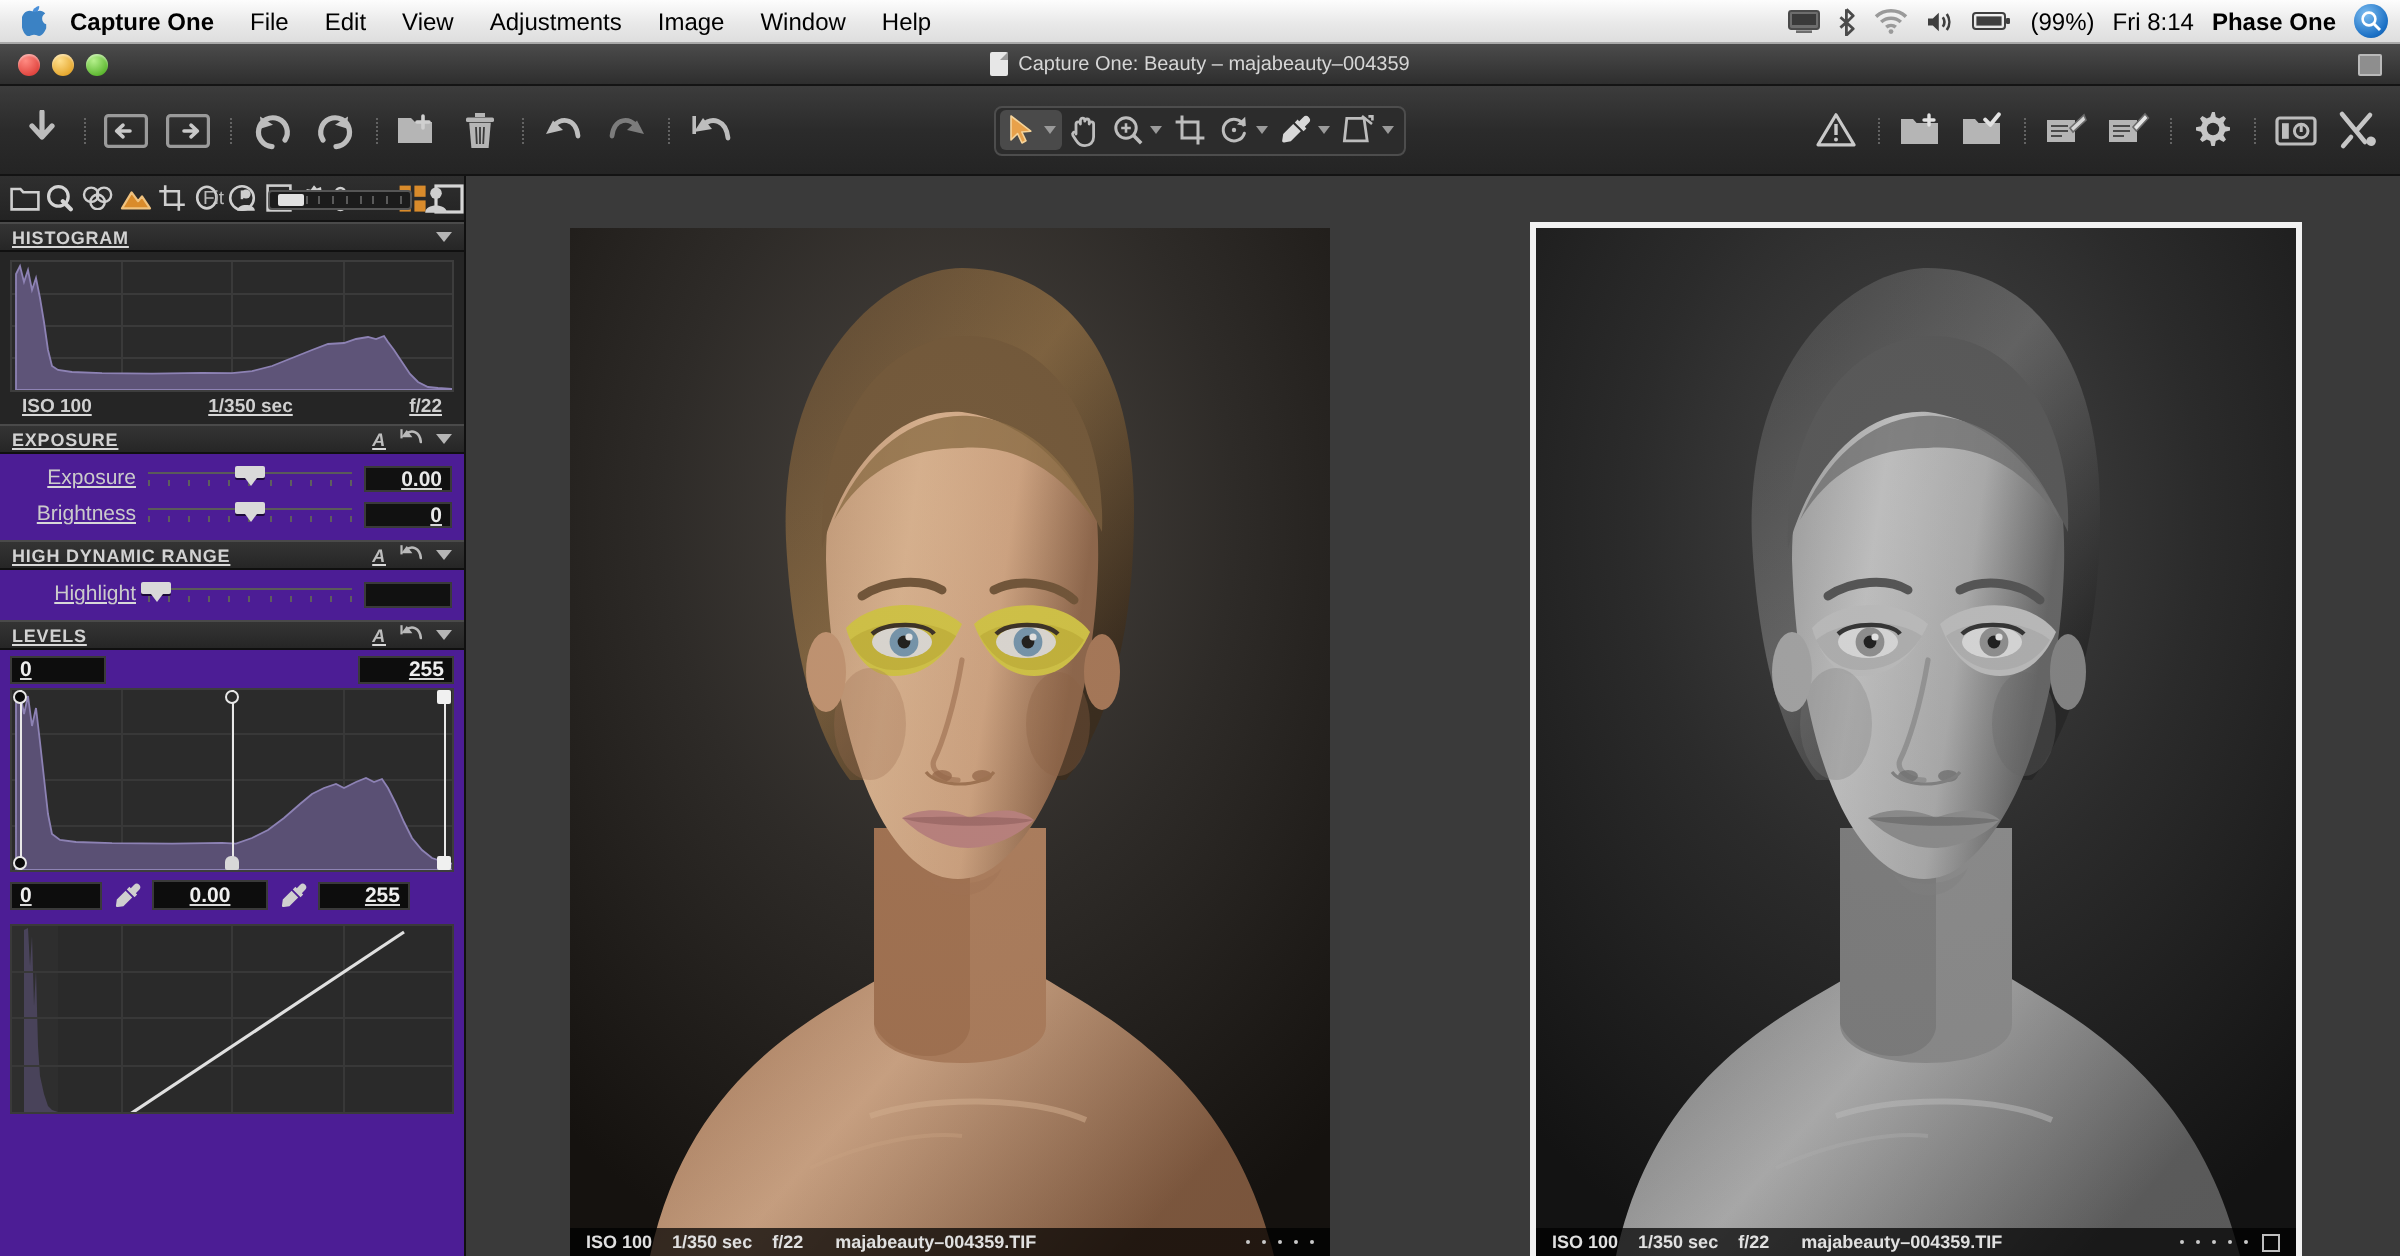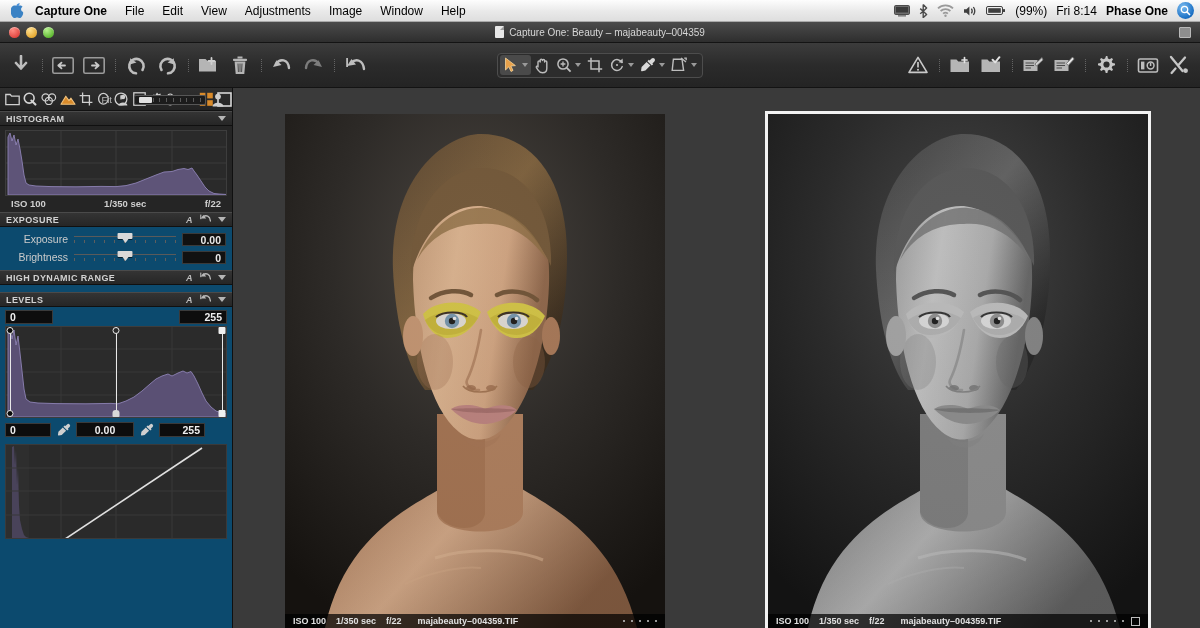--- a/index.html
+++ b/index.html
@@ -96,21 +96,21 @@
   }
   .mode-btn.active{ background:#4a4a4a; }
   .caret{ width:0;height:0;border-left:3px solid transparent;border-right:3px solid transparent;
           border-top:4px solid #9a9a9a; margin-left:3px; }
   .tb-center{ position:absolute; left:0; right:0; display:flex; justify-content:center; }
   .tb-rightgrp{ margin-left:auto; display:flex; align-items:center; }
 
   
   .leftpanel{
     position:absolute; left:0; top:88px; width:233px; height:540px;
-    background:#0c4a6e; border-right:1px solid #101010; overflow:hidden;
+    background:#4c1d95; border-right:1px solid #101010; overflow:hidden;text-decoration:underline;
   }
   .tooltabs{
     height:23px; background:linear-gradient(#2f2f2f,#232323);
     display:flex; align-items:center; padding-left:5px; gap:3px;
     border-bottom:1px solid #121212;
   }
   .ttab{ width:19px;height:19px;display:flex;align-items:center;justify-content:center;}
   .ttab svg{ display:block; }
 
   .section-head{
@@ -716,20 +716,41 @@
           <svg width="11" height="9" viewBox="0 0 11 9">
               <path d="M3 3 C6 0.4 10 2, 10.4 7" stroke="#b9b9b9" stroke-width="1.3" fill="none" stroke-linecap="round"></path>
               <path d="M0.6 4.6 L3.4 1 L6.2 4.6 Z" fill="#b9b9b9"></path>
               <rect x="0.2" y="0.6" width="1.1" height="4.6" fill="#b9b9b9"></rect>
             </svg>
         </span>
         <i class="sh-caret"></i>
       </span>
     </div>
     <div style="padding:3px 0 4px 0;">
+      <div class="slider-row">
+        <span class="sl-label">Highlight</span>
+        <span class="sl-track">
+          <i class="sl-line"></i>
+          <span class="sl-ticks">
+              <i></i>
+              <i></i>
+              <i></i>
+              <i></i>
+              <i></i>
+              <i></i>
+              <i></i>
+              <i></i>
+              <i></i>
+              <i></i>
+              <i></i>
+            </span>
+          <span class="sl-handle" style="left:4%"></span>
+        </span>
+        <span class="sl-val"></span>
+      </div>
     </div>
 
     <div class="section-head">
       <span>LEVELS</span>
       <span class="sh-right">
         <span class="sh-a">A</span>
         <span class="sh-reset">
           <svg width="11" height="9" viewBox="0 0 11 9">
               <path d="M3 3 C6 0.4 10 2, 10.4 7" stroke="#b9b9b9" stroke-width="1.3" fill="none" stroke-linecap="round"></path>
               <path d="M0.6 4.6 L3.4 1 L6.2 4.6 Z" fill="#b9b9b9"></path>

